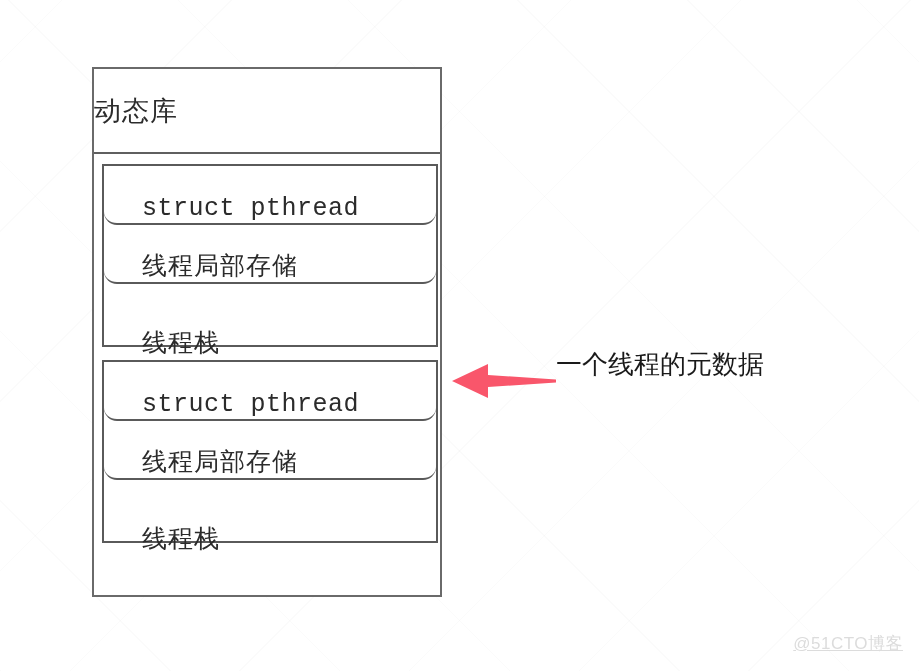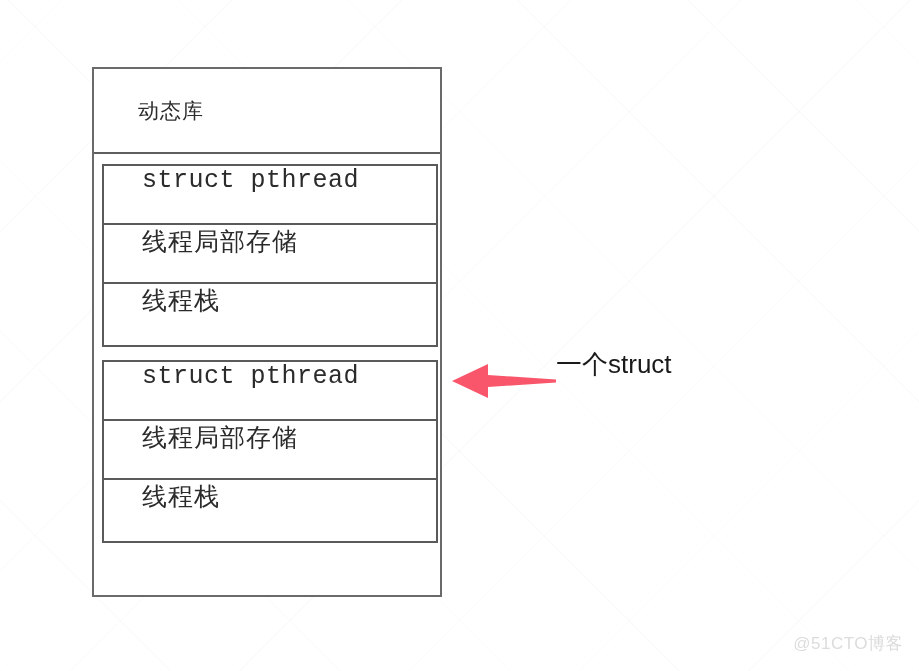--- a/index.html
+++ b/index.html
@@ -44,22 +44,21 @@
     left: 0;
     top: 0;
     width: 100%;
     height: 85px;
     box-sizing: border-box;
     border-bottom: 2px solid #5f5f5f;
     display: flex;
     align-items: center;
   }
   #lib-title-text {
-    margin-left: 44px;
-    font-size: 21px;
+    font-size: 27px;
     color: #2c2c2c;
     letter-spacing: 1px;
     font-family: "Liberation Sans", "DejaVu Sans", sans-serif;
   }
 
   
   .pthread-block {
     position: absolute;
     left: 8px;
     width: 336px;
@@ -67,22 +66,23 @@
     border: 2px solid #5a5a5a;
     background: #ffffff;
   }
   #pthread-block-0 { top: 95px;  height: 183px; }
   #pthread-block-1 { top: 291px; height: 183px; }
 
   .pthread-row {
     box-sizing: border-box;
     height: 59px;
     display: flex;
-    align-items: flex-start;
+    align-items: flex-end;
     border-bottom: 2px solid #5a5a5a;
+    border-radius: 13px;
   }
   .pthread-row:last-child {
     border-bottom: none;
     height: 75px;
   }
   .row-label {
     margin-left: 38px;
     color: #2b2b2b;
   }
   .row-label.mono {
@@ -120,20 +120,21 @@
 
   
   #watermark {
     position: absolute;
     right: 16px;
     bottom: 16px;
     color: #dcdcdc;
     font-size: 17px;
     font-family: "Liberation Sans", "DejaVu Sans", sans-serif;
     letter-spacing: 0.5px;
+    text-decoration: underline;
   }
 </style>
 </head>
 <body>
 
 <div id="canvas">
 
   <div id="lib-box">
 
     <div id="lib-title-row">
@@ -164,18 +165,18 @@
       </div>
     </div>
 
   </div>
 
   <svg id="annotation-arrow" viewBox="0 0 104 42">
     <polygon id="arrow-shape" points="0,21 36,4 36,15 104,19.5 104,22.5 36,27 36,38" fill="#F9566B"></polygon>
   </svg>
 
   <div id="annotation-text">
-    <div>一个struct</div>
+    <div>一个线程的元数据</div>
   </div>
 
   <div id="watermark" style="color: rgb(220, 220, 220);">@51CTO博客</div>
 
 </div>
 
 </body></html>

